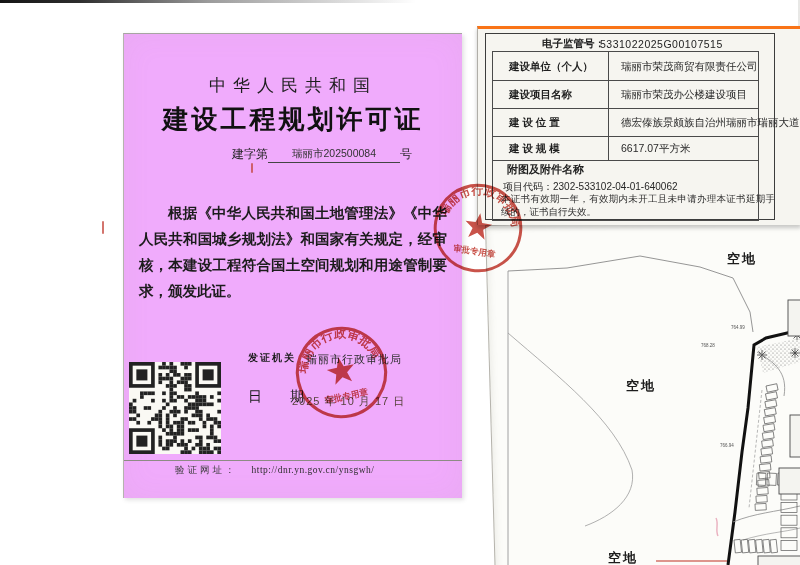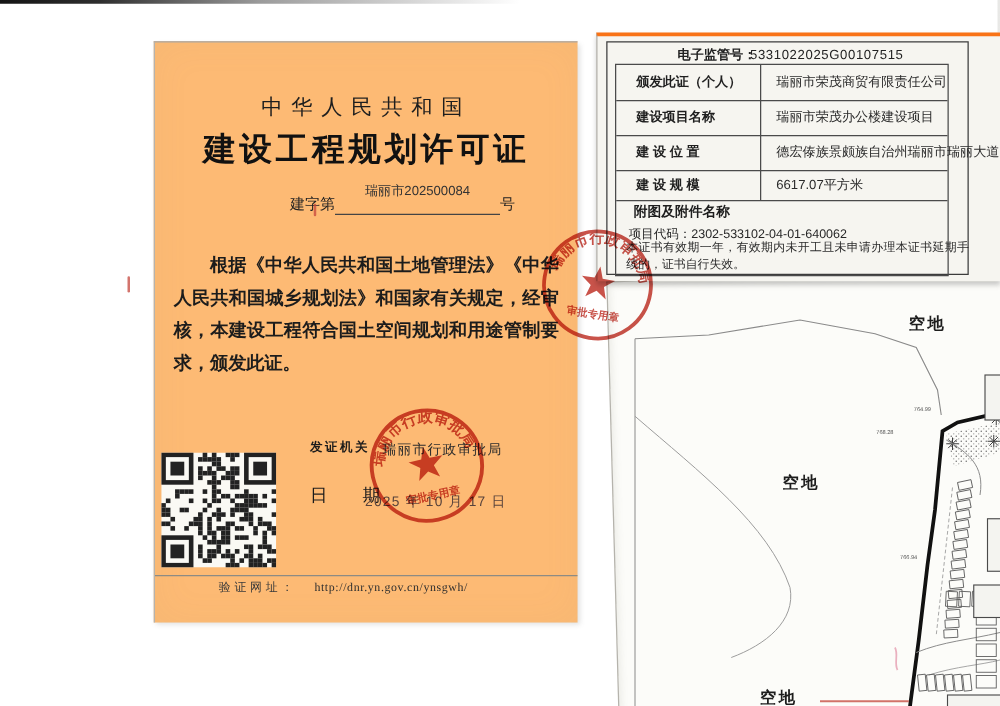--- a/index.html
+++ b/index.html
@@ -6,30 +6,30 @@
   body{width:800px;height:565px;position:relative;overflow:hidden;background:#ffffff;
        font-family:"Liberation Sans","DejaVu Sans",sans-serif;color:#2b2b2b;}
   .abs{position:absolute;}
   
   #top-strip{left:0;top:0;width:800px;height:3px;
     background:linear-gradient(90deg,#141414 0%,#2e2e2e 10%,#9b9b9b 26%,rgba(255,255,255,0) 52%);}
   #right-edge{right:0;top:0;width:2px;height:565px;background:linear-gradient(180deg,#e8e8e6,#f2f2f0);}
   .red-fiber{width:2px;background:#c4463c;opacity:.75;border-radius:1px;}
 
   
-  #cert{left:123px;top:33px;width:338px;height:464px;background:#fdba74;
+  #cert{left:123px;top:33px;width:338px;height:464px;background:#f0abfc;
         border-top:1px solid #a7a5a2;border-left:1px solid #b5b3ae;
         box-shadow:2px 2px 4px rgba(90,90,90,.18), inset 0 0 30px rgba(160,150,120,.07);}
   #cert .country{left:0;top:40px;width:100%;text-align:center;font-size:17px;letter-spacing:7px;
         font-family:"Liberation Serif","DejaVu Serif",serif;color:#1e1e1e;}
   #cert .title{left:0;top:68px;width:100%;text-align:center;font-size:26px;font-weight:bold;letter-spacing:3px;
         color:#111;}
   #cert .serial-row{left:108px;top:112px;font-size:12px;color:#222;white-space:nowrap;}
   #cert .serial-line{display:inline-block;width:132px;border-bottom:1px solid #444;text-align:center;
-        font-size:10.5px;vertical-align:bottom;padding-bottom:11px;color:#333;}
+        font-size:10.5px;vertical-align:bottom;padding-bottom:1px;color:#333;}
   #cert .body-text{left:15px;top:166px;width:308px;font-size:14.5px;line-height:26px;text-align:justify;
         text-indent:2em;color:#1c1c1c;font-weight:600;
         font-family:"Liberation Sans","DejaVu Sans",sans-serif;}
   #cert .issuer-label{left:124px;top:317px;font-size:10px;font-weight:bold;letter-spacing:2px;color:#1b1b1b;}
   #cert .issuer-value{left:182px;top:318px;font-size:11px;color:#2d2d2d;letter-spacing:1px;}
   #cert .date-label{left:124px;top:354px;font-size:14px;font-weight:normal;color:#1b1b1b;}
   #cert .date-value{left:168px;top:360px;font-size:11px;color:#58433c;letter-spacing:1px;}
   #cert .bottom-rule{left:0;top:426px;width:338px;height:0;border-top:1px solid #8d8b84;}
   #cert .verify-row{left:15px;top:430px;font-size:9.5px;color:#3a3a3a;}
   #cert .verify-label{letter-spacing:3px;padding-left:36px;}
@@ -155,21 +155,21 @@
     <span class="sup-label abs">电子监管号：</span>
     <span class="sup-value abs">5331022025G00107515</span>
 
     <div class="tbl abs">
       <div class="hline abs" style="top:28px"></div>
       <div class="hline abs" style="top:56px"></div>
       <div class="hline abs" style="top:84px"></div>
       <div class="hline abs" style="top:108px"></div>
       <div class="vline abs"></div>
 
-      <div class="cell-label abs" style="top:0;height:28px;line-height:28px">颁发此证（个人）</div>
+      <div class="cell-label abs" style="top:0;height:28px;line-height:28px">建设单位（个人）</div>
       <div class="cell-value abs" style="top:0;height:28px;line-height:28px">瑞丽市荣茂商贸有限责任公司</div>
       <div class="cell-label abs" style="top:28px;height:28px;line-height:28px">建设项目名称</div>
       <div class="cell-value abs" style="top:28px;height:28px;line-height:28px">瑞丽市荣茂办公楼建设项目</div>
       <div class="cell-label abs" style="top:56px;height:28px;line-height:28px">建 设 位 置</div>
       <div class="cell-value abs" style="top:56px;height:28px;line-height:28px">德宏傣族景颇族自治州瑞丽市瑞丽大道216号</div>
       <div class="cell-label abs" style="top:84px;height:24px;line-height:24px">建 设 规 模</div>
       <div class="cell-value abs" style="top:84px;height:24px;line-height:24px">6617.07平方米</div>
 
       <div class="attach-header abs">附图及附件名称</div>
       <div class="code-line abs">项目代码：2302-533102-04-01-640062</div>

